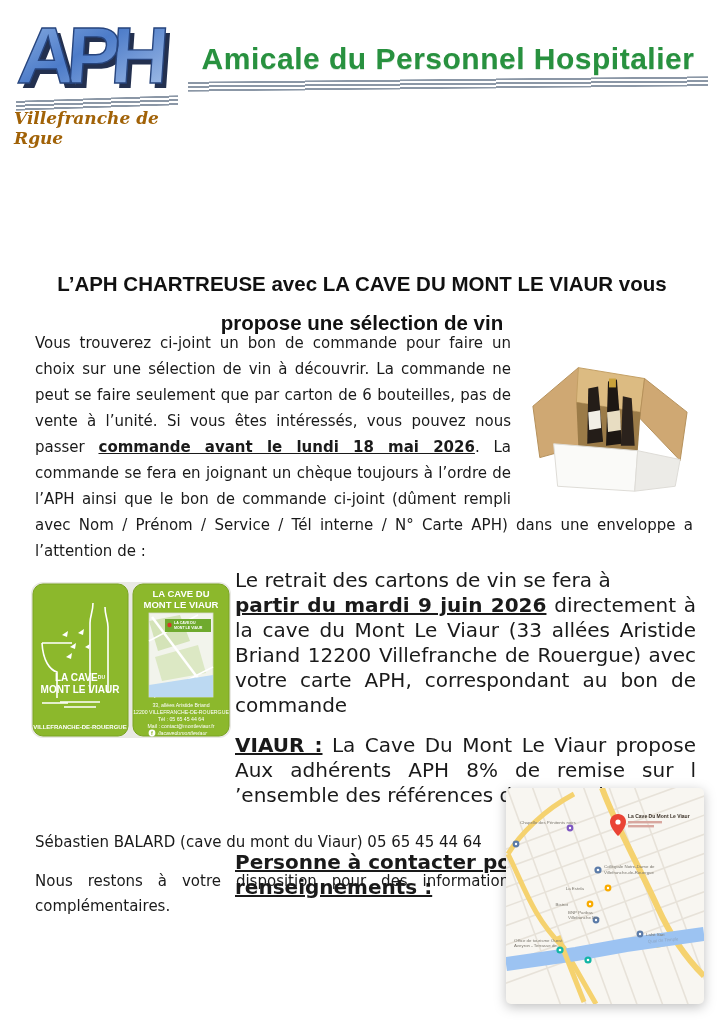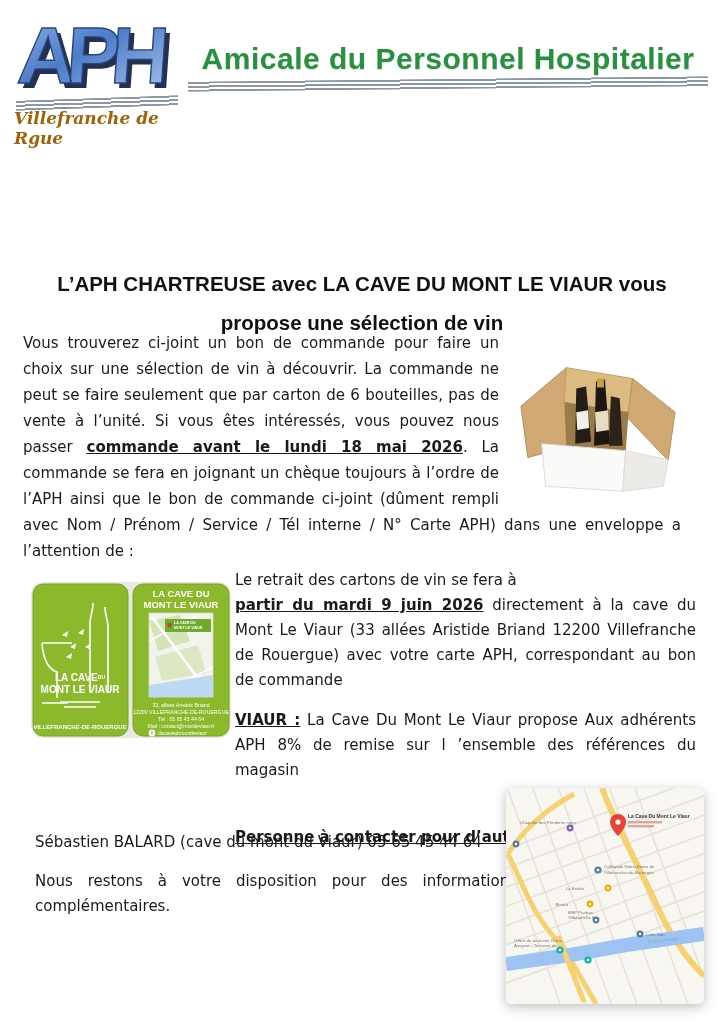--- a/index.html
+++ b/index.html
@@ -21,33 +21,33 @@
     font-size:30px;color:#28913f;letter-spacing:0.5px;
     text-shadow:0 1px 0 rgba(210,228,214,.9);}
   .org-rule{margin-top:3px;height:10px;
     background:repeating-linear-gradient(#8b97a6 0 2px,transparent 2px 4px);
     transform:skewY(-0.6deg);}
   
   .doc-title{position:absolute;top:244px;left:38px;right:38px;text-align:center;
     font-family:"Liberation Sans",sans-serif;font-weight:bold;font-size:20.5px;
     line-height:39px;color:#111;margin-top:20px;}
   
-  .intro{position:absolute;top:330px;left:23px;width:658px;
+  .intro{position:absolute;top:330px;left:35px;width:658px;
     font-size:15px;line-height:26px;text-align:justify;}
   .float-spacer{float:right;width:0;height:24px;}
   .box-img{float:right;clear:right;margin:0 0 6px 14px;}
   .bu{font-weight:bold;text-decoration:underline;}
   
   .recipient{position:absolute;top:520px;left:0;right:0;text-align:center;
     font-weight:bold;font-size:19px;letter-spacing:1px;}
   
   .mid{position:absolute;top:568px;left:35px;right:28px;}
   .card-svg{position:absolute;left:-5px;top:13px;}
   .mid-col{margin-left:200px;}
-  .mid-col p{margin:0;font-size:15px;line-height:25px;text-align:justify;}
+  .mid-col p{margin:0;font-size:20px;line-height:25px;text-align:justify;}
   .info-p{margin-top:15px !important;}
   .contact-heading{margin-top:42px !important;font-weight:bold;
     text-decoration:underline;text-align:left !important;}
   
   .footer{position:absolute;top:828px;left:35px;width:482px;font-size:15px;line-height:25px;}
   .footer .l1{margin:2px 0 14px 0;}
   .footer .l2{margin:0 0 8px 0;}
   .footer .l3{margin:0;text-align:justify;}
   .map-svg{position:absolute;left:506px;top:788px;filter:drop-shadow(0 3px 6px rgba(0,0,0,.25));}
   svg text{font-family:"Liberation Sans",sans-serif;}

